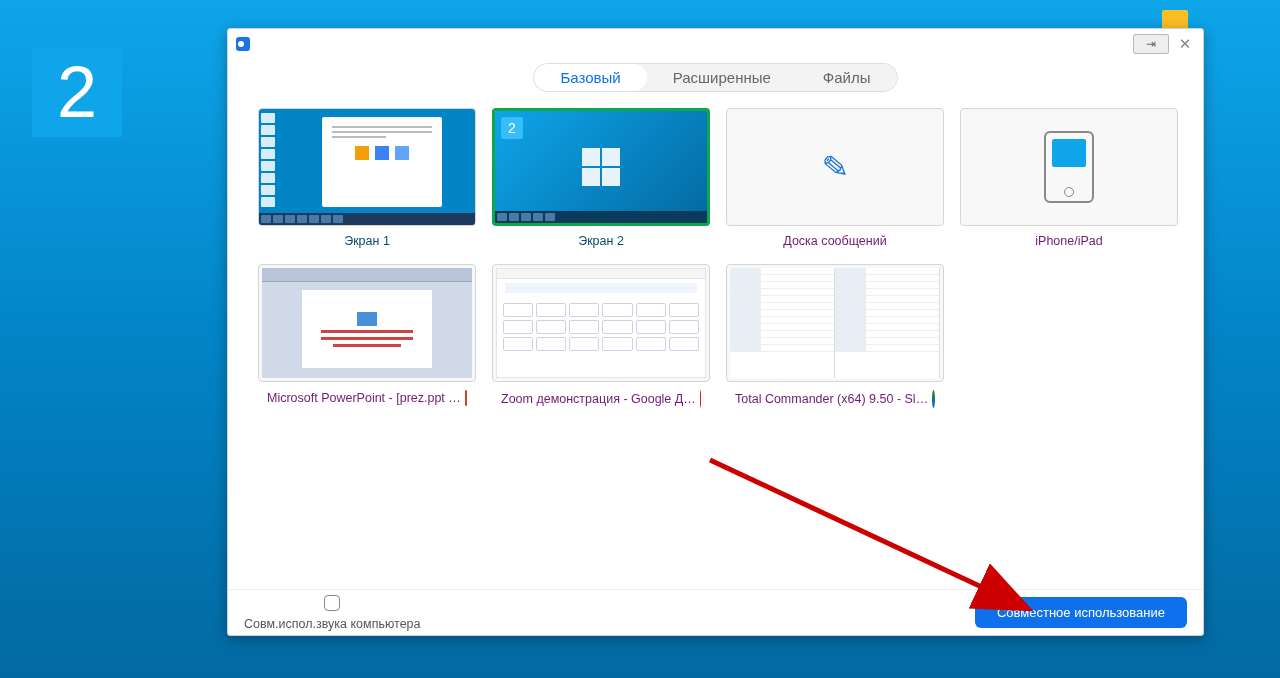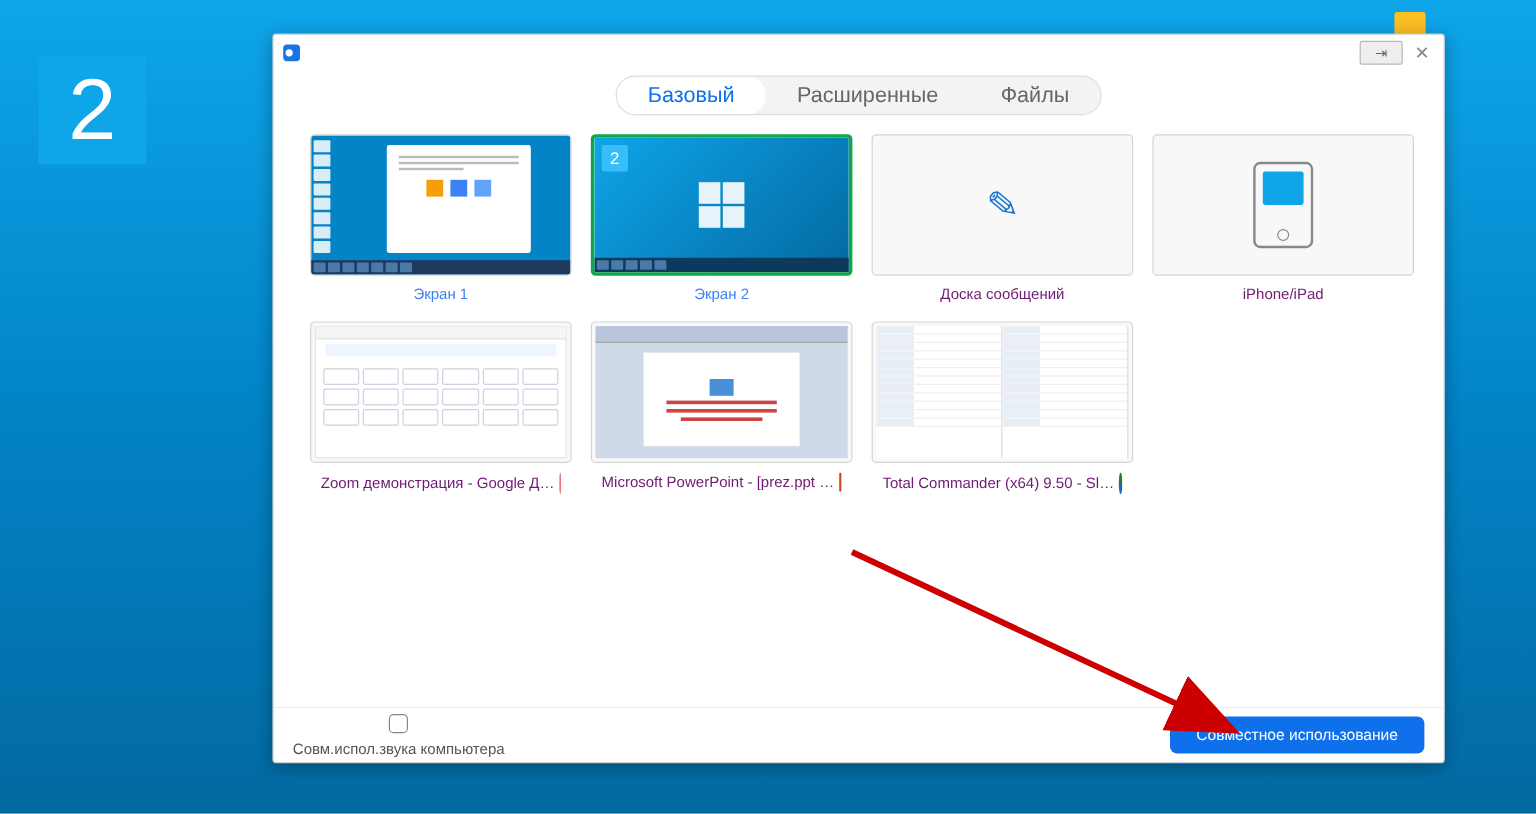--- a/index.html
+++ b/index.html
@@ -11,29 +11,29 @@
 
 .titlebar { height: 30px; display: flex; align-items: center; padding: 0 8px; color: #555; font-size: 12.5px; gap: 6px; }
 .titlebar .logo { width: 14px; height: 14px; background: #1a73e8; border-radius: 3px; position: relative; }
 .titlebar .logo::after { content:''; position:absolute; width:6px; height:6px; background:#fff; border-radius:50%; left:2px; top:4px; }
 .titlebar .r { margin-left: auto; display: flex; gap: 6px; align-items: center; }
 .pin-btn { width: 36px; height: 20px; border: 1px solid #b8b8b8; background: #eee; border-radius: 2px; display:flex; align-items:center; justify-content:center; color:#666; font-size:12px;}
 .close-x { width: 20px; height: 20px; display:flex; align-items:center; justify-content:center; color:#888; font-size:15px; cursor:pointer; }
 
 .tabbar { display: flex; justify-content: center; padding: 4px 0 10px; }
 .tabs { display: flex; border: 1px solid #ddd; border-radius: 16px; overflow:hidden; background:#f3f3f3;}
-.tab { padding: 5px 26px; font-size: 18px; color: #666; cursor:pointer; background:#f3f3f3; }
+.tab { padding: 5px 26px; font-size: 15px; color: #666; cursor:pointer; background:#f3f3f3; }
 .tab.active { background:#fff; color:#0e71eb; font-weight:500; border-radius:14px; }
 
 .grid { padding: 6px 30px; display: grid; grid-template-columns: repeat(4, 1fr); gap: 16px 16px; overflow-y:auto; }
 .tile { display:flex; flex-direction:column; align-items:center; cursor:pointer; }
 .thumb { width: 218px; height: 118px; border: 1px solid #d5d5d5; border-radius: 4px; background:#f8f8f8; display:flex; align-items:center; justify-content:center; position:relative; overflow:hidden; }
 .tile.selected .thumb { border: 3px solid #0ea84b; }
 .tile-label { font-size: 12.5px; margin-top: 8px; color:#701a75; text-align:center; max-width:200px; white-space:nowrap; overflow:hidden; text-overflow:ellipsis; display:flex; gap:4px; align-items:center;}
-.tile.selected .tile-label, .tile.screen1 .tile-label { color:#3b82f6; font-weight:500; }
+.tile.selected .tile-label, .tile.screen1 .tile-label { color:#0c4a6e; font-weight:500; }
 
 
 .desk1 { width:100%; height:100%; background:#0284c7; display:flex; }
 .desk1-left { width:30px; height:100%; display:flex; flex-direction:column; gap:2px; padding:4px 2px;}
 .ico { width:14px; height:10px; background:#fff; border-radius:1px; opacity:0.85;}
 .desk1-doc { width:120px; height:90px; background:#fff; margin:8px auto; border-radius:2px; padding:6px;}
 .docline{height:2px;background:#bbb;margin:3px 4px;}
 .desk1-bar { position:absolute; bottom:0; left:0; right:0; height:12px; background:#1e3a5f; display:flex; gap:2px; padding:1px 2px; align-items:center;}
 .barico{width:10px;height:8px;background:#4a7ba8;border-radius:1px;}
 
@@ -177,66 +177,66 @@
     <div class="tile">
       <div class="thumb">
           <div class="phone"></div>
         </div>
       <div class="tile-label">iPhone/iPad</div>
     </div>
 
 
     <div class="tile">
       <div class="thumb" style="padding:0;">
-        <div class="browser-thumb">
-          <div class="browser-top"></div>
-          <div style="height:10px;margin:4px 8px;background:#eef5ff;"></div>
-          <div class="browser-body">
-            <div class="bicon"></div>
-              <div class="bicon"></div>
-              <div class="bicon"></div>
-              <div class="bicon"></div>
-              <div class="bicon"></div>
-              <div class="bicon"></div>
-            <div class="bicon"></div>
-              <div class="bicon"></div>
-              <div class="bicon"></div>
-              <div class="bicon"></div>
-              <div class="bicon"></div>
-              <div class="bicon"></div>
-            <div class="bicon"></div>
-              <div class="bicon"></div>
-              <div class="bicon"></div>
-              <div class="bicon"></div>
-              <div class="bicon"></div>
-              <div class="bicon"></div>
-          </div>
-        </div>
-      </div>
-      <div class="tile-label">
-          <span>Zoom демонстрация - Google Д…</span>
-          <span class="app-icon opera-icon" style="position:static;display:inline-block;"></span>
-        </div>
-    </div>
-
-    <div class="tile">
-      <div class="thumb" style="padding:0;">
         <div class="ppt-thumb">
           <div class="ppt-ribbon"></div>
           <div class="ppt-slide">
               <div style="width:20px;height:14px;background:#4a90d9;"></div>
               <div class="ppt-line"></div>
               <div class="ppt-line"></div>
               <div class="ppt-line" style="width:60%"></div>
             </div>
         </div>
       </div>
       <div class="tile-label">
           <span>Microsoft PowerPoint - [prez.ppt …</span>
           <span class="app-icon ppt-icon" style="position:static;display:inline-block;"></span>
+        </div>
+    </div>
+
+    <div class="tile">
+      <div class="thumb" style="padding:0;">
+        <div class="browser-thumb">
+          <div class="browser-top"></div>
+          <div style="height:10px;margin:4px 8px;background:#eef5ff;"></div>
+          <div class="browser-body">
+            <div class="bicon"></div>
+              <div class="bicon"></div>
+              <div class="bicon"></div>
+              <div class="bicon"></div>
+              <div class="bicon"></div>
+              <div class="bicon"></div>
+            <div class="bicon"></div>
+              <div class="bicon"></div>
+              <div class="bicon"></div>
+              <div class="bicon"></div>
+              <div class="bicon"></div>
+              <div class="bicon"></div>
+            <div class="bicon"></div>
+              <div class="bicon"></div>
+              <div class="bicon"></div>
+              <div class="bicon"></div>
+              <div class="bicon"></div>
+              <div class="bicon"></div>
+          </div>
+        </div>
+      </div>
+      <div class="tile-label">
+          <span>Zoom демонстрация - Google Д…</span>
+          <span class="app-icon opera-icon" style="position:static;display:inline-block;"></span>
         </div>
     </div>
 
     <div class="tile">
       <div class="thumb" style="padding:0;">
         <div class="tc-thumb">
           <div class="tc-col">
               <div class="tc-row"></div>
               <div class="tc-row"></div>
               <div class="tc-row"></div>

